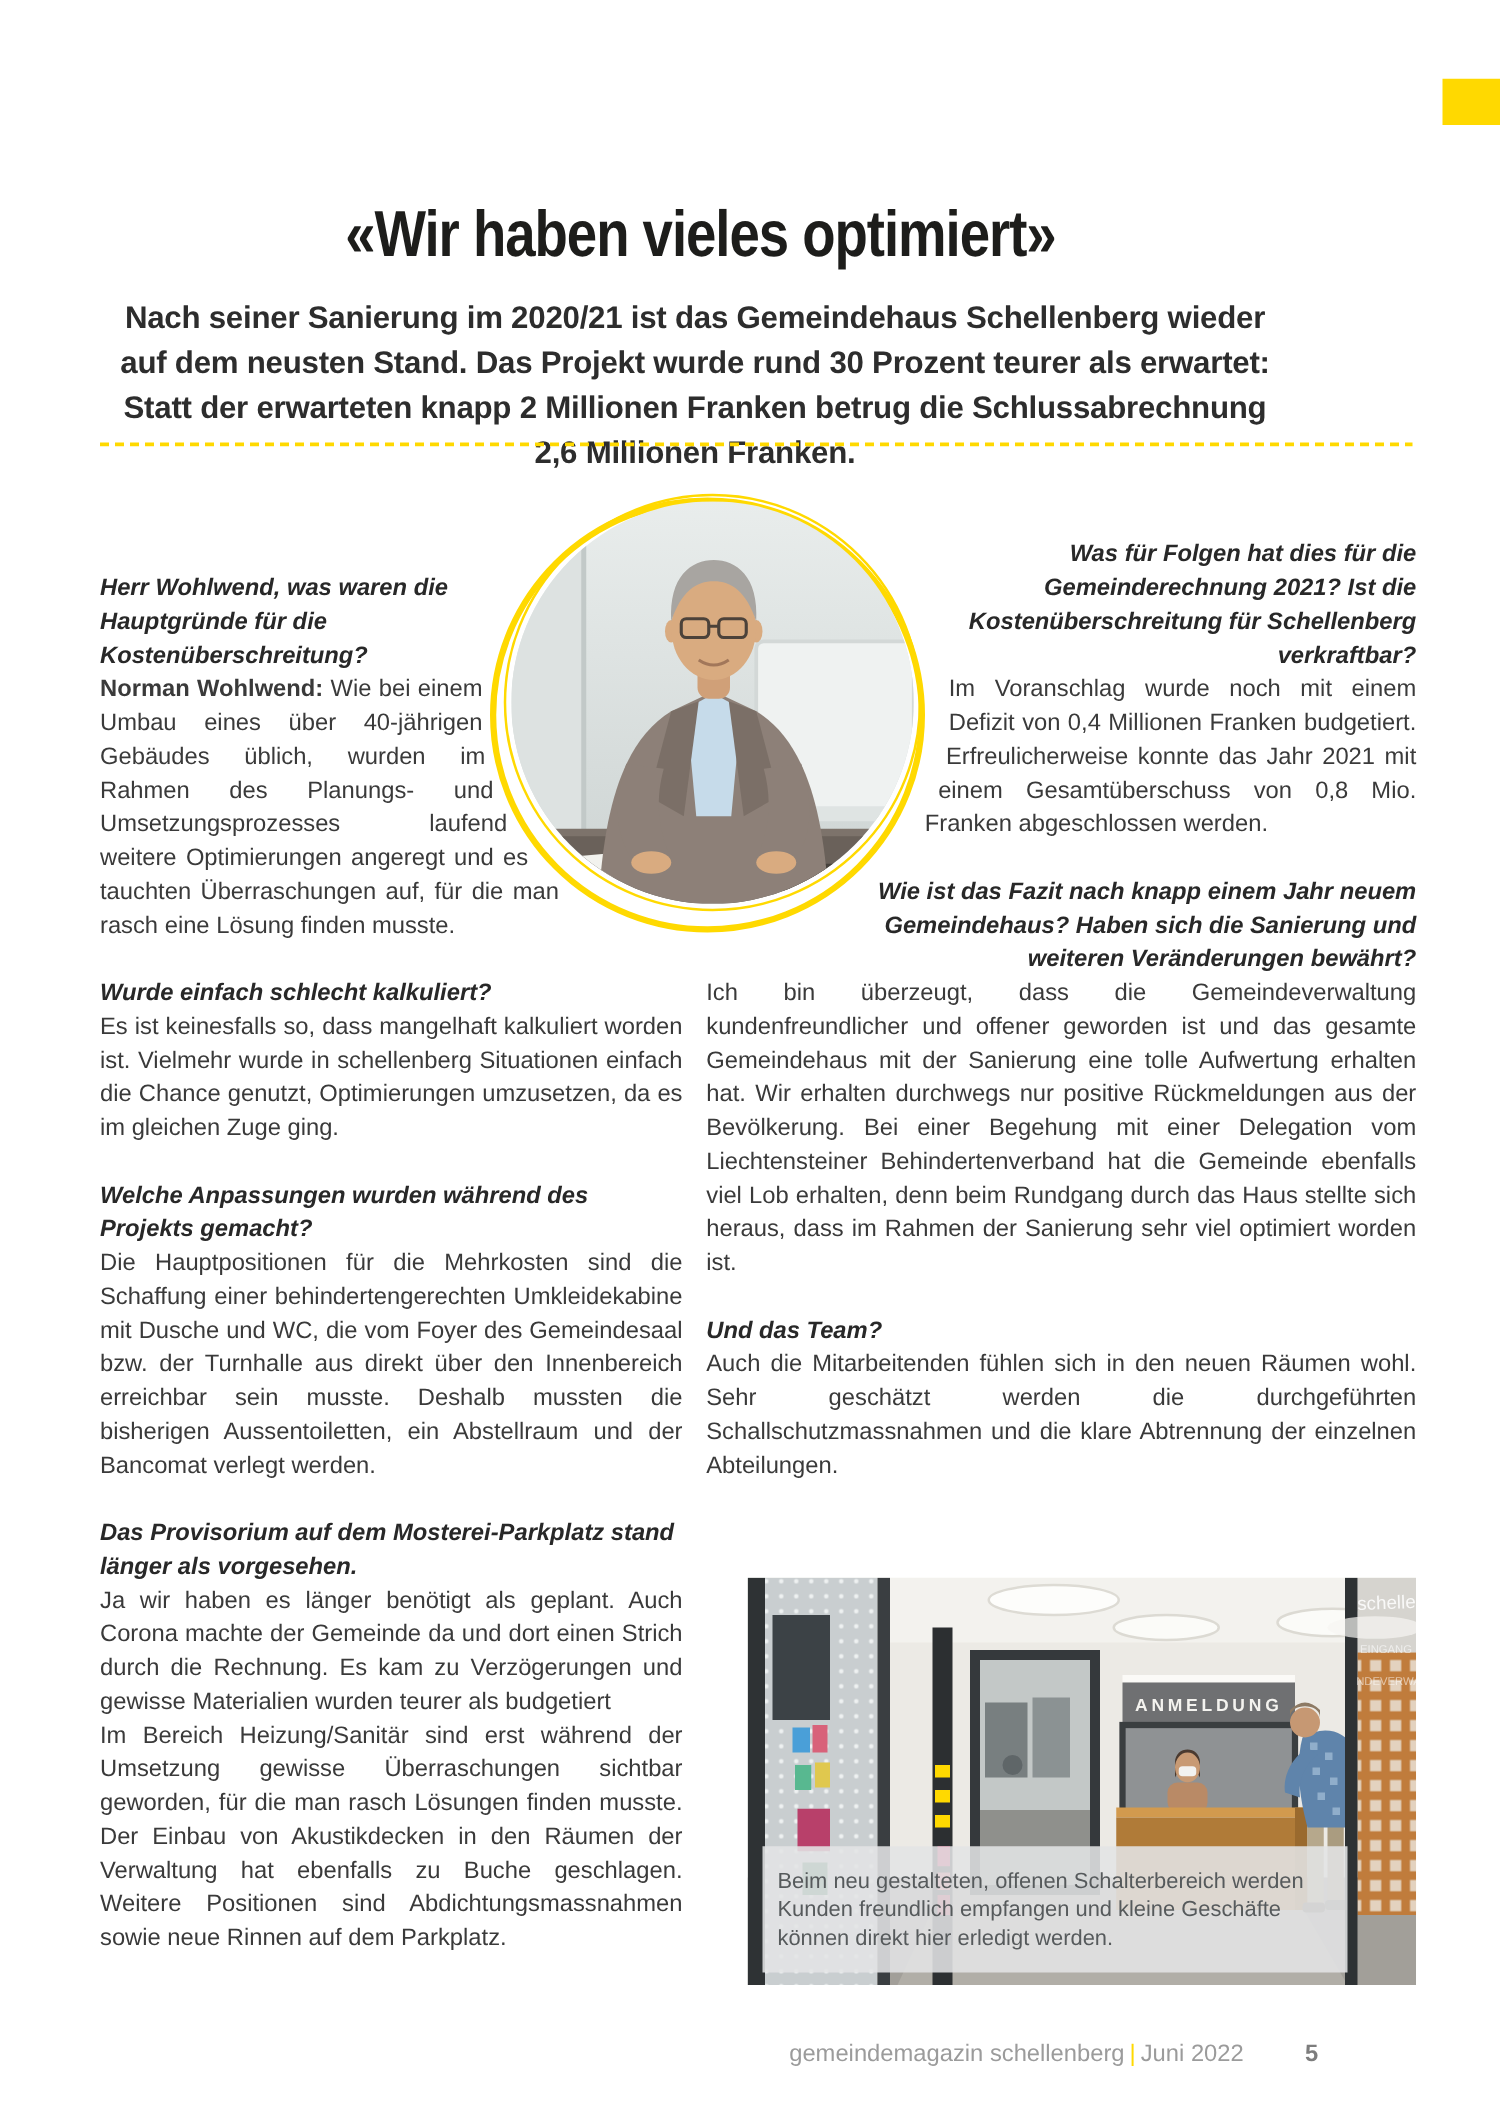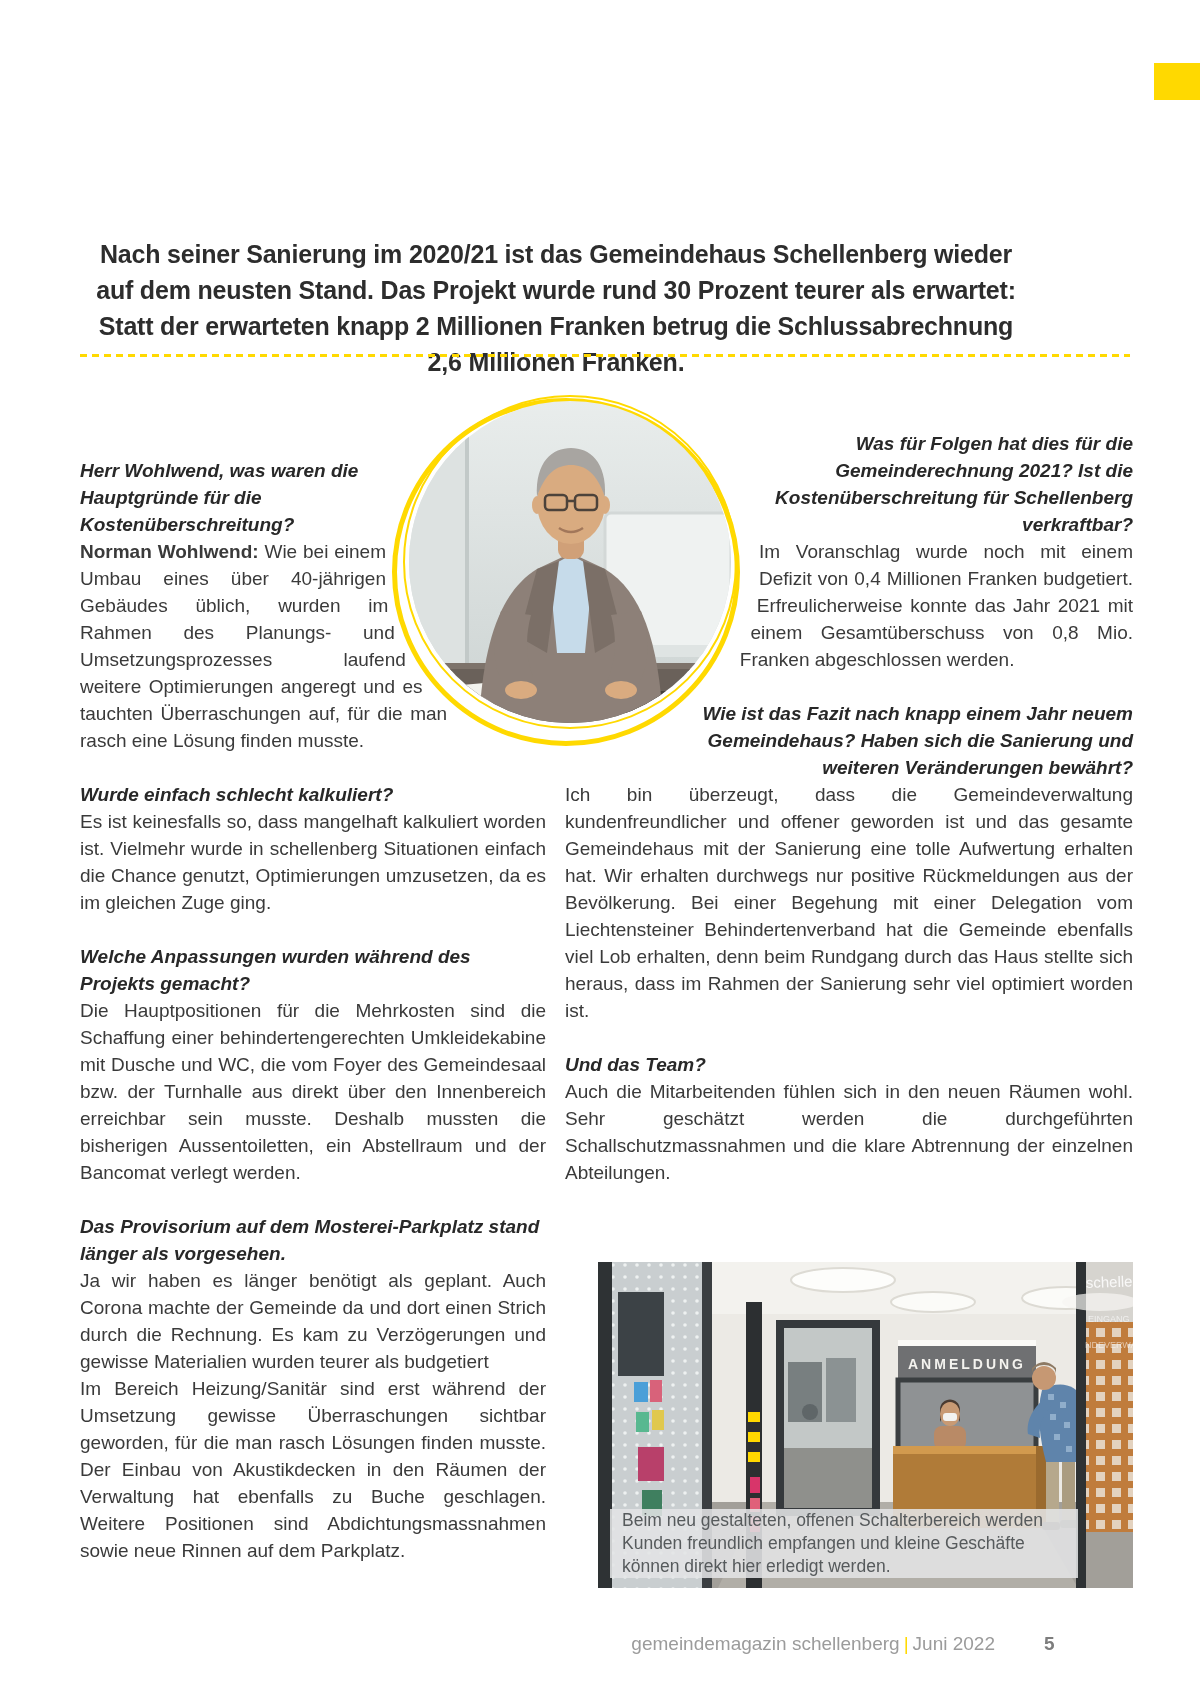--- a/index.html
+++ b/index.html
@@ -40,35 +40,38 @@
                 border:5px solid #ffd900; border-radius:50%; box-sizing:border-box; }
   .ring-inner { position:absolute; left:403px; top:395px; width:334px; height:334px;
                 border:2px solid #ffd900; border-radius:50%; box-sizing:border-box; }
   .portrait   { position:absolute; left:409px; top:401px; width:322px; height:322px;
                 border-radius:50%; overflow:hidden; }
 
   
   .interior-photo { position:absolute; left:598px; top:1262px; width:535px; height:326px; overflow:hidden; }
   .caption { position:absolute; left:12px; bottom:10px; width:468px;
              background:rgba(227,228,229,0.88); color:#565a5c;
-             font-size:17.5px; line-height:23px; padding:0 12px; box-sizing:border-box; }
+             font-size:17.5px; line-height:23px; padding:16px 12px; box-sizing:border-box; }
 
   .footer-line { position:absolute; top:1633px; left:400px; width:595px; text-align:right;
                  font-size:19px; color:#9b9b9b; }
   .footer-sep  { color:#ffd900; padding:0 4px; }
   .footer-page { position:absolute; top:1633px; left:1044px; font-size:19px;
                  font-weight:bold; color:#7d7d7d; }
 </style>
 </head>
 <body>
 
 <div class="page">
 
   <div class="corner-square"></div>
 
+  <div class="title">
+    <span class="title-inner">«Wir haben vieles optimiert»</span>
+  </div>
 
   <div class="subtitle">Nach seiner Sanierung im 2020/21 ist das Gemeindehaus Schellenberg wieder auf dem neusten Stand. Das Projekt wurde rund 30 Prozent teurer als erwartet: Statt der erwarteten knapp 2 Millionen Franken betrug die Schlussabrechnung 2,6 Millionen Franken.</div>
 
   <div class="rule-dashed"></div>
 
   <div class="col col-left">
     <div class="cutout-left-col"></div>
 
 
     <p class="question">Herr Wohlwend, was waren die Hauptgründe für die Kostenüberschreitung?</p>

